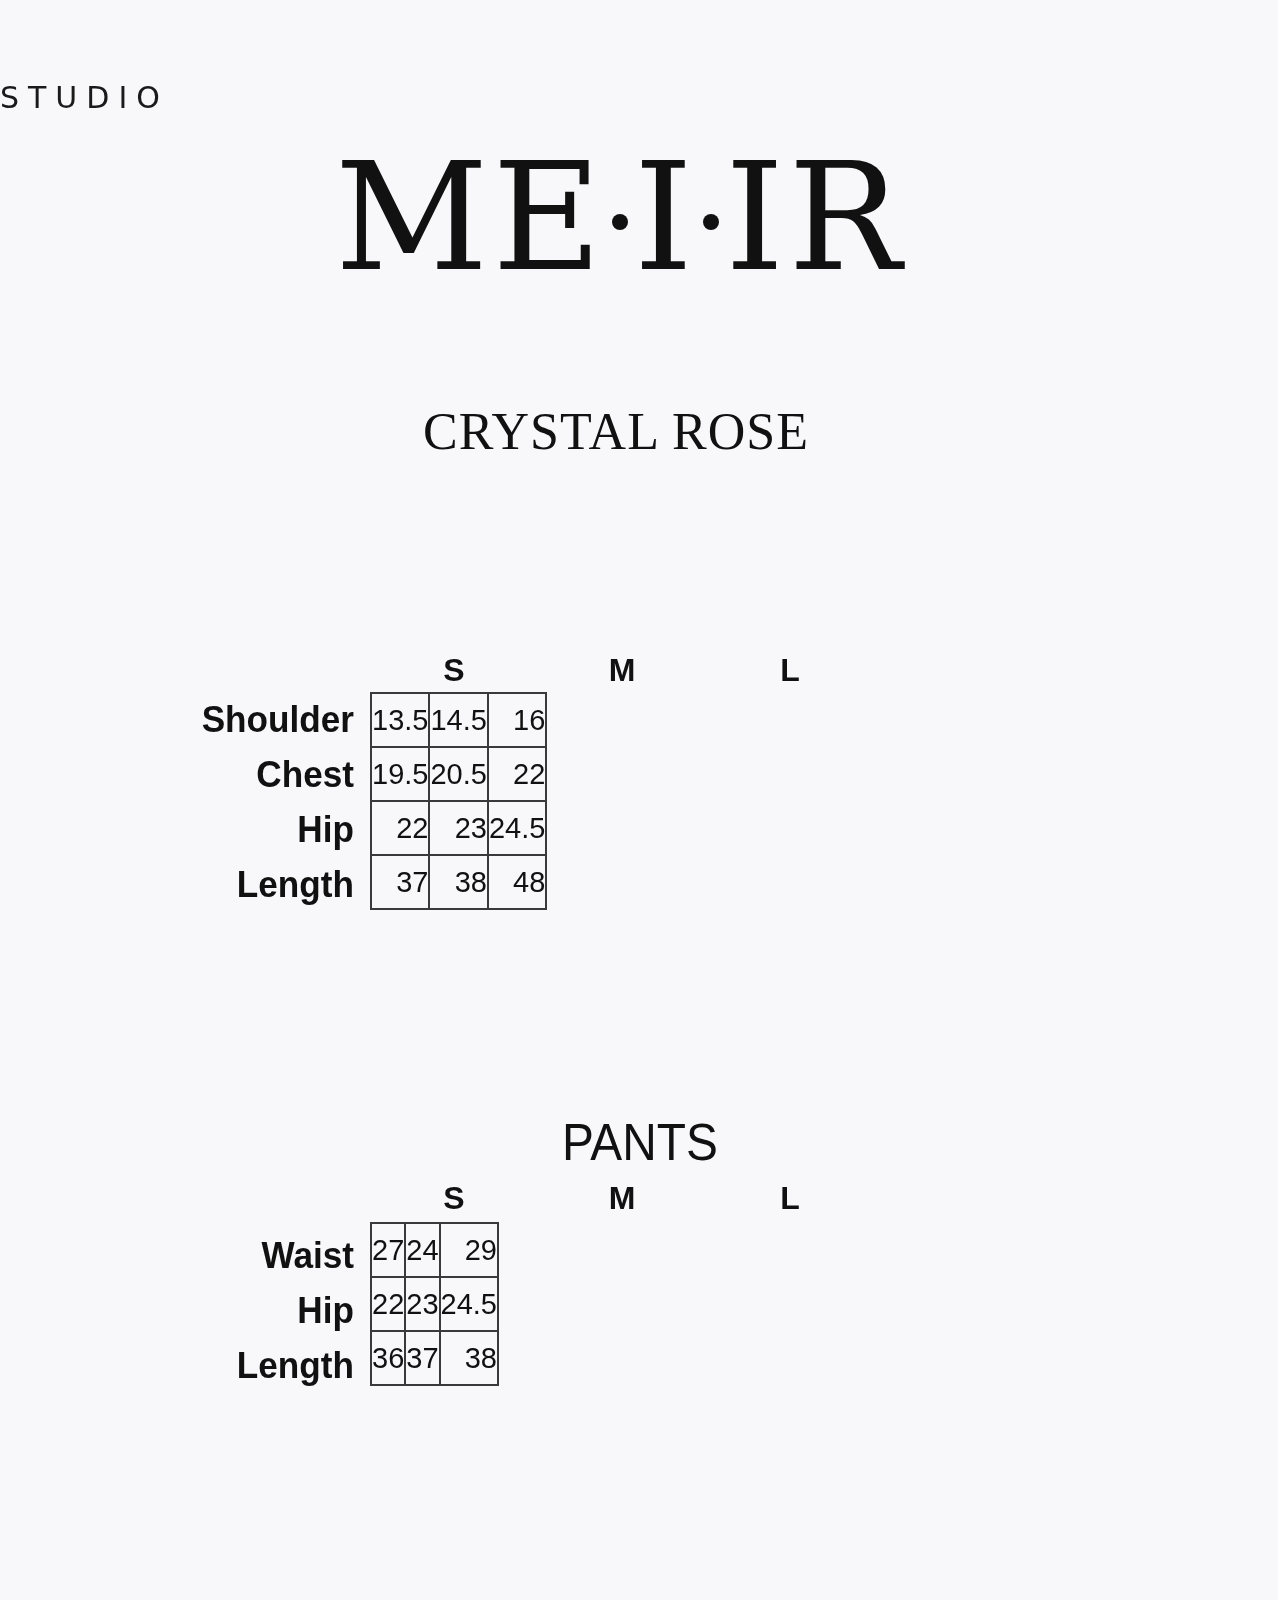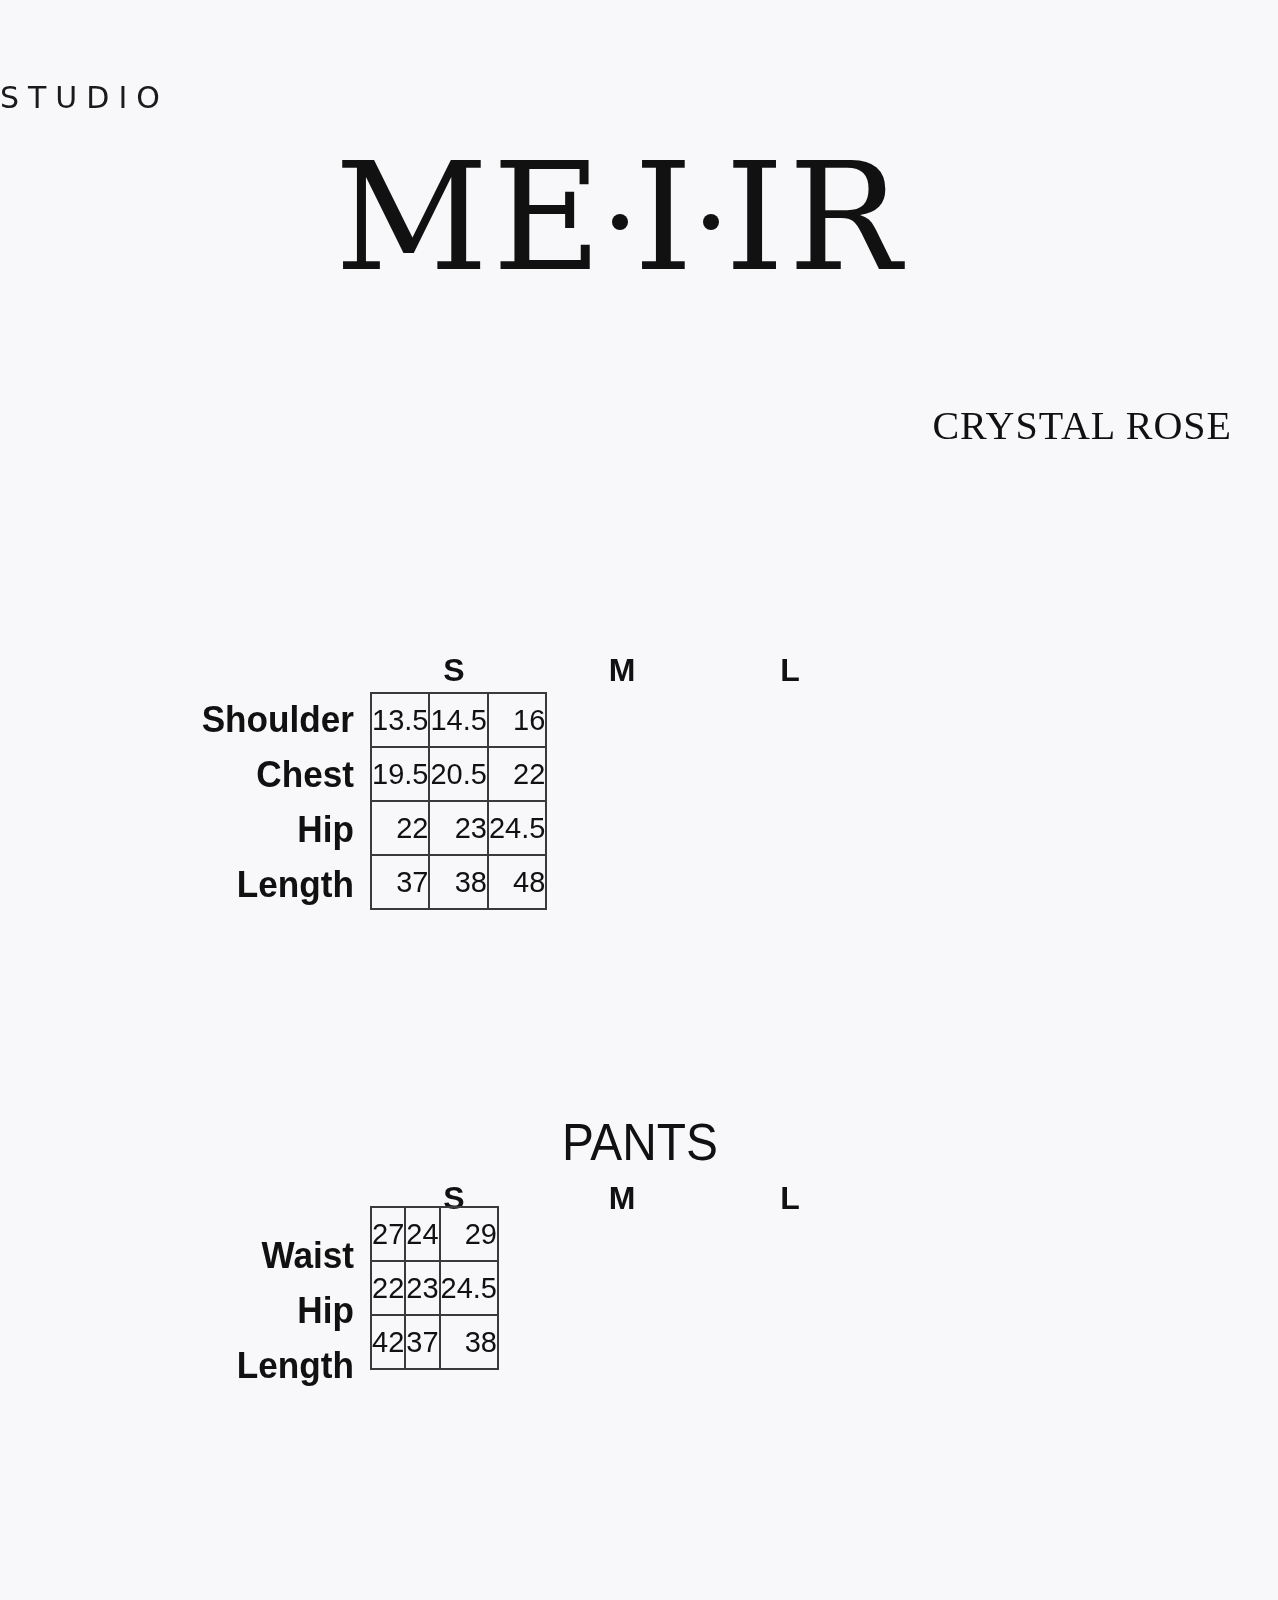--- a/index.html
+++ b/index.html
@@ -47,23 +47,23 @@
       vertical-align: middle;
       margin: 0 6px;
       position: relative;
       top: -8px;
     }
     .product-title {
       position: absolute;
       left: 0;
       width: 1232px;
       top: 402px;
-      text-align: right;
+      text-align: center;
       font-family: "Liberation Serif", serif;
-      font-size: 40px;
+      font-size: 52px;
       font-weight: 400;
       letter-spacing: 1px;
       color: #111;
     }
     .section-title {
       position: absolute;
       left: 530px;
       top: 1112px;
       width: 220px;
       text-align: center;
@@ -122,21 +122,21 @@
       color: #111;
       padding: 0;
     }
     #chart-top { top: 652px; }
     #chart-top .size-header { top: 0; }
     #chart-top .row-labels { top: 40px; }
     #chart-top table.grid { top: 40px; }
     #chart-bottom { top: 1180px; }
     #chart-bottom .size-header { top: 0; }
     #chart-bottom .row-labels { top: 48px; }
-    #chart-bottom table.grid { top: 26px; }
+    #chart-bottom table.grid { top: 42px; }
   </style>
 </head>
 <body>
 
 <div class="studio">STUDIO</div>
 
 <div class="logo"><span>M</span><span>E</span><span class="dot"></span><span>I</span><span class="dot"></span><span>I</span><span>R</span></div>
 
 <div class="product-title">CRYSTAL ROSE</div>
 
@@ -197,19 +197,19 @@
       <td>27</td>
       <td>24</td>
       <td>29</td>
     </tr>
     <tr>
       <td>22</td>
       <td>23</td>
       <td>24.5</td>
     </tr>
     <tr>
-      <td>42</td>
+      <td>36</td>
       <td>37</td>
       <td>38</td>
     </tr>
   </tbody>
     </table>
 </div>
 
 </body></html>

